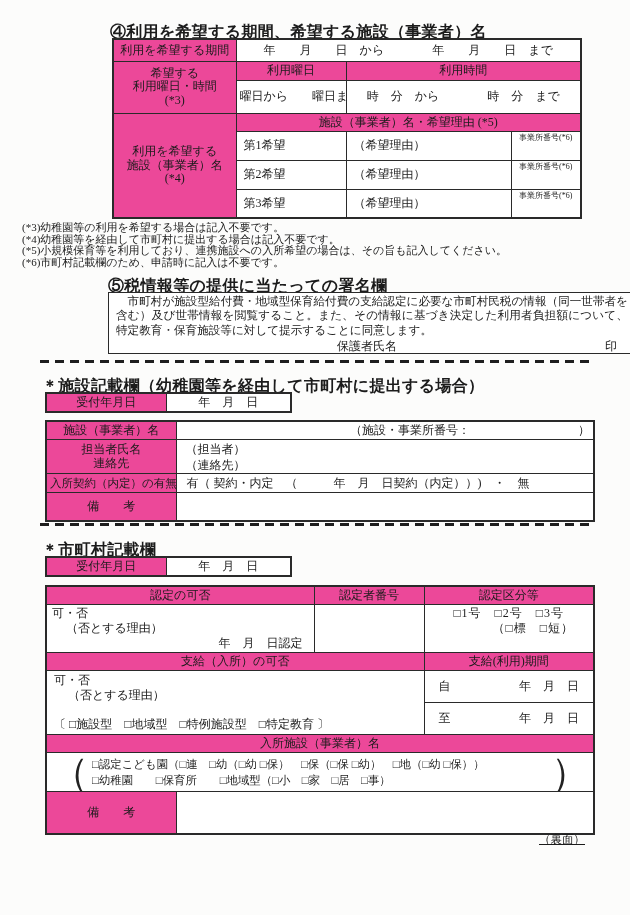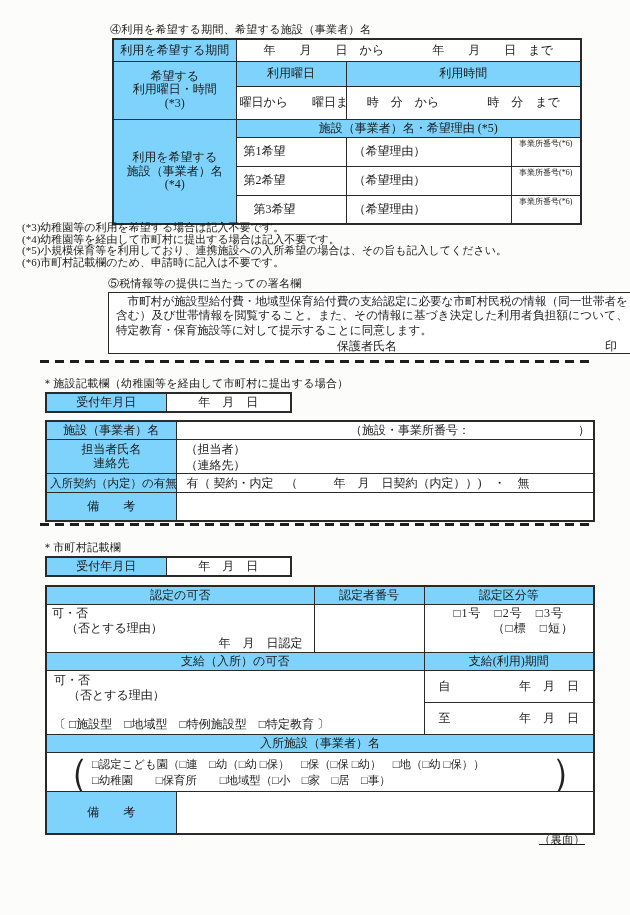--- a/index.html
+++ b/index.html
@@ -4,24 +4,24 @@
 <style>
   * { margin:0; padding:0; box-sizing:border-box; }
   html,body { width:630px; }
   body {
     width:630px; height:915px;
     background:#fcfcfb;
     font-family:"Liberation Serif","DejaVu Serif",serif;
     color:#1b1b1b;
   }
   .page { position:relative; width:630px; height:915px; overflow:hidden; }
-  .sec-heading { position:absolute; font-size:11px; letter-spacing:0.3px; white-space:nowrap; }
+  .sec-heading { position:absolute; font-size:16px; letter-spacing:0.3px; white-space:nowrap;font-weight:bold; }
   table.tbl { position:absolute; border-collapse:collapse; table-layout:fixed; border:2px solid #2a2a2a; background:#fff; }
   .tbl td { border:1px solid #2a2a2a; font-size:12px; padding:0 3px; vertical-align:middle; overflow:hidden; }
-  .gray { background:#7dd3fc; }
+  .gray { background:#ec4899; }
   .tc { text-align:center; }
   .tl { text-align:left; }
   .v-top { vertical-align:top !important; }
   .stack { line-height:13.5px; text-align:center; }
   .flex-around { display:flex; justify-content:space-around; align-items:center; }
   .flex-between { display:flex; justify-content:space-between; align-items:center; }
   .small8 { font-size:8px !important; line-height:10px; padding:1px 2px !important;text-align:center; }
   .notes { position:absolute; font-size:11px; line-height:11.6px; white-space:nowrap; }
   .consent-box { position:absolute; border:1.5px solid #2a2a2a; background:#fff; }
   .consent-text { font-size:11.6px; line-height:14.4px; padding:2px 7px 0 7px; text-align:justify; }
@@ -61,21 +61,21 @@
     <tbody>
       <tr style="height:22px">
         <td class="gray tc nowrap">利用を希望する期間</td>
         <td colspan="3">
           <div class="flex-around">
             <span>年　　月　　日　から</span>
             <span>年　　月　　日　まで</span>
           </div>
         </td>
       </tr>
-      <tr style="height:25px">
+      <tr style="height:19px">
         <td class="gray" rowspan="2">
           <div class="stack">希望する</div>
           <div class="stack">利用曜日・時間</div>
           <div class="stack">(*3)</div>
         </td>
         <td class="gray tc">利用曜日</td>
         <td class="gray tc" colspan="2">利用時間</td>
       </tr>
       <tr style="height:33px">
         <td class="tc nowrap">曜日から　　曜日まで</td>
@@ -93,21 +93,21 @@
         <td class="tl" style="padding-left:7px">第1希望</td>
         <td class="tl" style="padding-left:7px">（希望理由）</td>
         <td class="small8 v-top">事業所番号(*6)</td>
       </tr>
       <tr style="height:29px">
         <td class="tl" style="padding-left:7px">第2希望</td>
         <td class="tl" style="padding-left:7px">（希望理由）</td>
         <td class="small8 v-top">事業所番号(*6)</td>
       </tr>
       <tr style="height:29px">
-        <td class="tl" style="padding-left:17px">第3希望</td>
+        <td class="tl" style="padding-left:7px">第3希望</td>
         <td class="tl" style="padding-left:7px">（希望理由）</td>
         <td class="small8 v-top">事業所番号(*6)</td>
       </tr>
     </tbody>
   </table>
 
   <div class="notes" style="left:22px;top:222px">
     <div>(*3)幼稚園等の利用を希望する場合は記入不要です。</div>
     <div>(*4)幼稚園等を経由して市町村に提出する場合は記入不要です。</div>
     <div>(*5)小規模保育等を利用しており、連携施設への入所希望の場合は、その旨も記入してください。</div>

